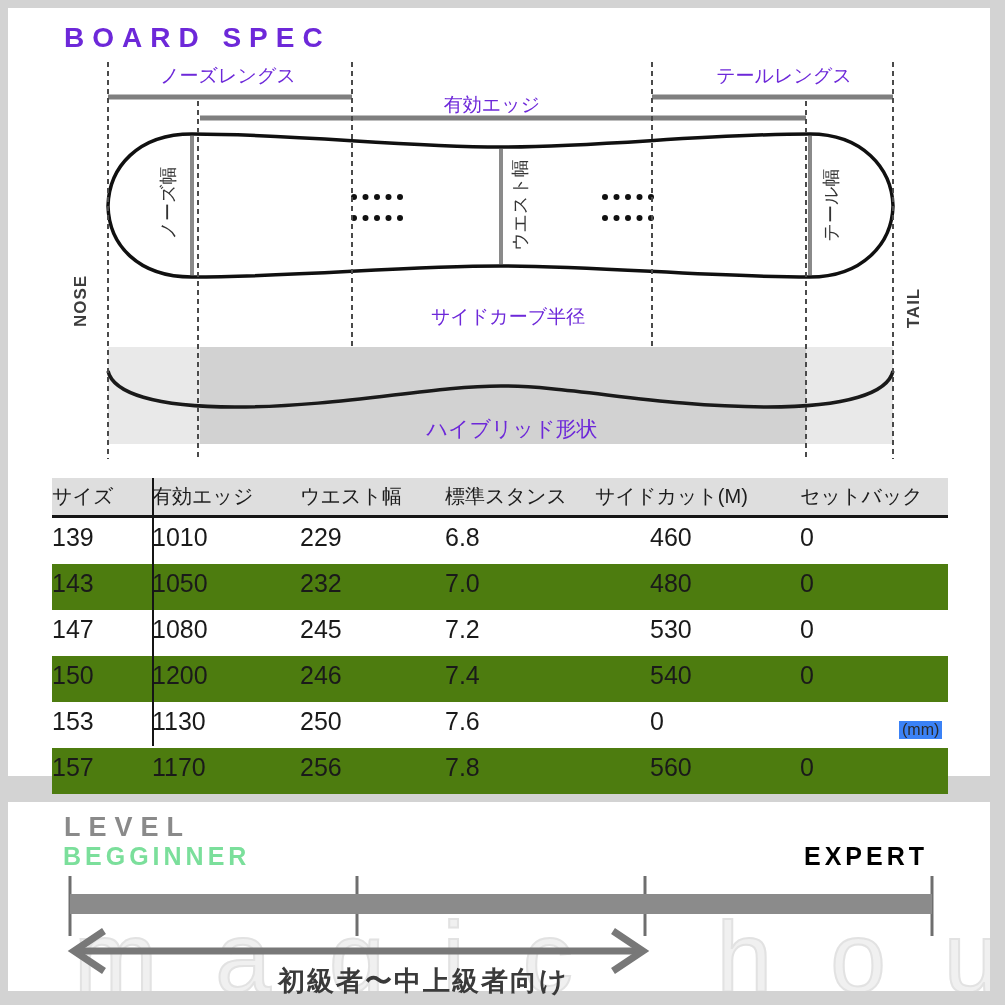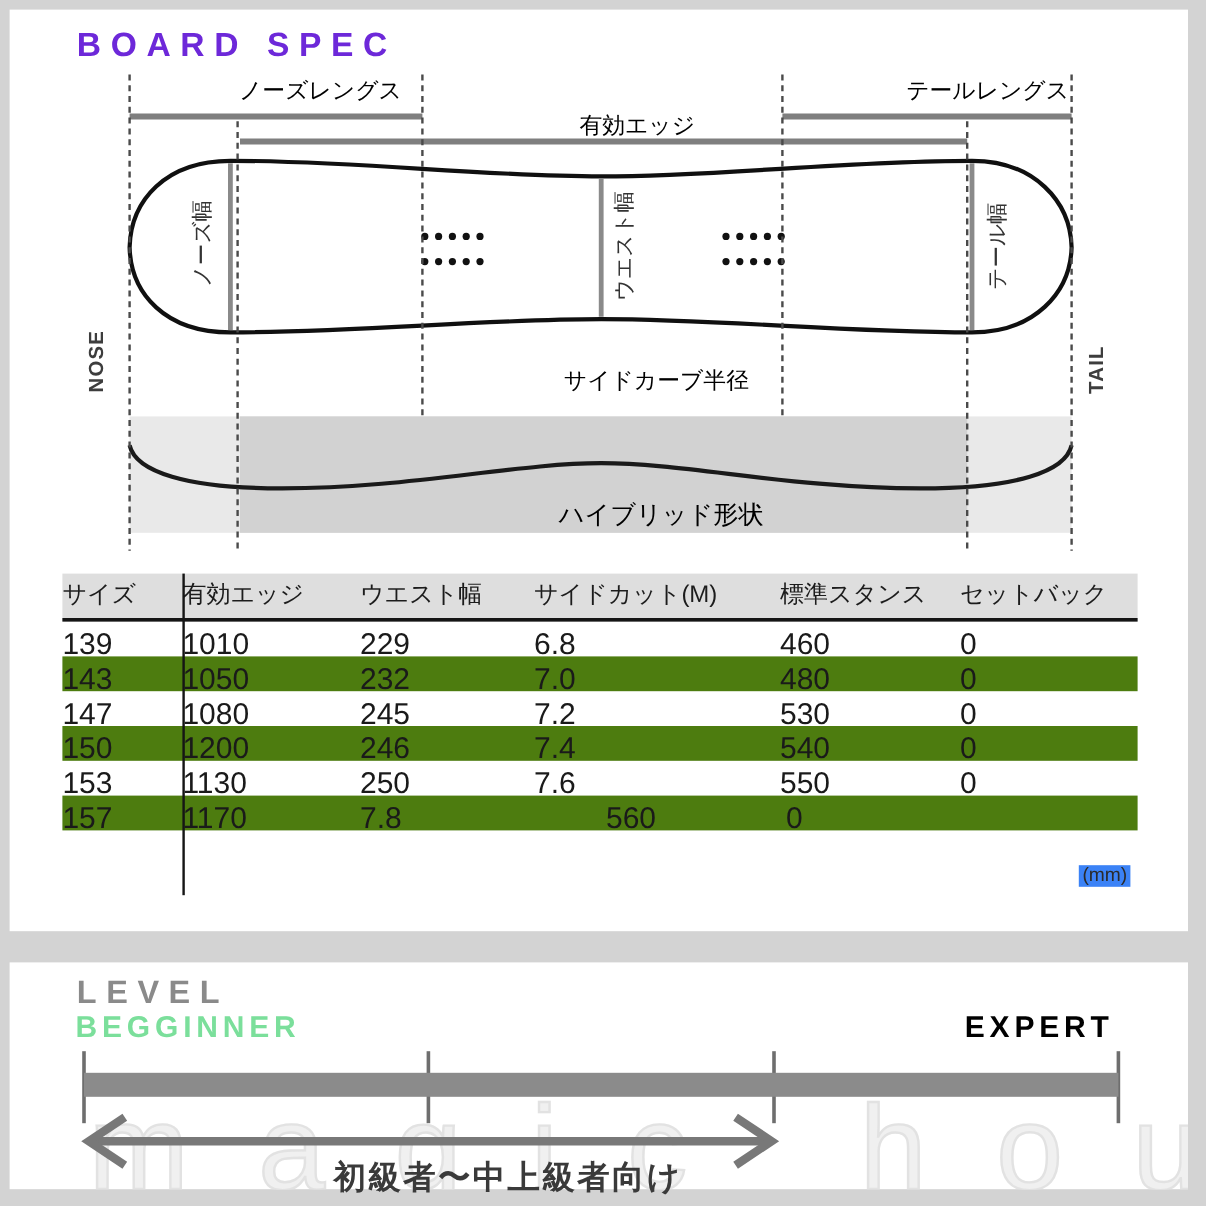--- a/index.html
+++ b/index.html
@@ -16,39 +16,38 @@
   .abs{position:absolute;}
   .section-title{
     font-size:28px;font-weight:bold;letter-spacing:8px;color:#6d28d9;
     white-space:nowrap;
   }
   #board-spec-title{left:64px;top:22px;}
   #level-title{left:64px;top:812px;color:#8a8a8a;font-size:27px;}
 
   
   .dim-label{
-    font-size:19px;color:#000000;font-weight:500;white-space:nowrap;
+    font-size:19px;color:#6d28d9;font-weight:500;white-space:nowrap;
     transform:translateX(-50%);
-    margin-left:39px;
   }
   .vlabel{
     font-size:18px;color:#333;font-weight:500;white-space:nowrap;
     transform:translate(-50%,-50%) rotate(-90deg);
   }
   .end-label{
     font-size:17px;color:#3d3d3d;font-weight:600;letter-spacing:1px;
     white-space:nowrap;transform:translate(-50%,-50%) rotate(-90deg);
   }
   svg{position:absolute;pointer-events:none;}
 
   
   #spec-table{
     left:52px;top:478px;width:896px;
   }
-  .t-row{display:flex;width:896px;height:29px;line-height:38px;}
+  .t-row{display:flex;width:896px;height:46px;line-height:38px;}
   .t-header{height:37px;line-height:37px;background:#dedede;
     border-bottom:3px solid #151515;}
   .t-cell{font-size:20px;font-weight:500;color:#1c1c1c;
     white-space:nowrap;overflow:visible;}
   .t-row .num{font-size:25px;font-weight:400;color:#1a1a1a;}
   .c0{width:100px;} .c1{width:148px;} .c2{width:145px;}
   .c3{width:205px;} .c4{width:150px;} .c5{width:148px;}
   .row-alt{background:#4d7c0f;}
   #col-divider{
     position:absolute;left:100px;top:0;width:2px;height:268px;background:#151515;
@@ -165,22 +164,22 @@
   <div class="abs vlabel" style="left:831px;top:205px;">テール幅</div>
 
   <div class="abs dim-label" style="left:508px;top:304px;">サイドカーブ半径</div>
   <div class="abs dim-label" style="left:512px;top:415px;font-size:21px;">ハイブリッド形状</div>
 
   <div class="abs" id="spec-table">
     <div class="t-row t-header">
       <div class="t-cell c0">サイズ</div>
       <div class="t-cell c1">有効エッジ</div>
       <div class="t-cell c2">ウエスト幅</div>
+      <div class="t-cell c4">標準スタンス</div>
       <div class="t-cell c3">サイドカット(M)</div>
-      <div class="t-cell c4">標準スタンス</div>
       <div class="t-cell c5">セットバック</div>
     </div>
     <div class="t-row">
       <div class="t-cell num c0">139</div>
       <div class="t-cell num c1">1010</div>
       <div class="t-cell num c2">229</div>
       <div class="t-cell num c3">6.8</div>
       <div class="t-cell num c4">460</div>
       <div class="t-cell num c5">0</div>
     </div>
@@ -206,26 +205,26 @@
       <div class="t-cell num c2">246</div>
       <div class="t-cell num c3">7.4</div>
       <div class="t-cell num c4">540</div>
       <div class="t-cell num c5">0</div>
     </div>
     <div class="t-row">
       <div class="t-cell num c0">153</div>
       <div class="t-cell num c1">1130</div>
       <div class="t-cell num c2">250</div>
       <div class="t-cell num c3">7.6</div>
-      <div class="t-cell num c4">550</div>
       <div class="t-cell num c5">0</div>
     </div>
     <div class="t-row row-alt">
       <div class="t-cell num c0">157</div>
       <div class="t-cell num c1">1170</div>
+      <div class="t-cell num c2">256</div>
       <div class="t-cell num c3">7.8</div>
       <div class="t-cell num c4">560</div>
       <div class="t-cell num c5">0</div>
     </div>
     <div id="col-divider"></div>
   </div>
   <div class="abs" id="unit-note">(mm)</div>
 
   <div class="abs section-title" id="level-title">LEVEL</div>
   <div class="abs" id="beginner-label">BEGGINNER</div>

